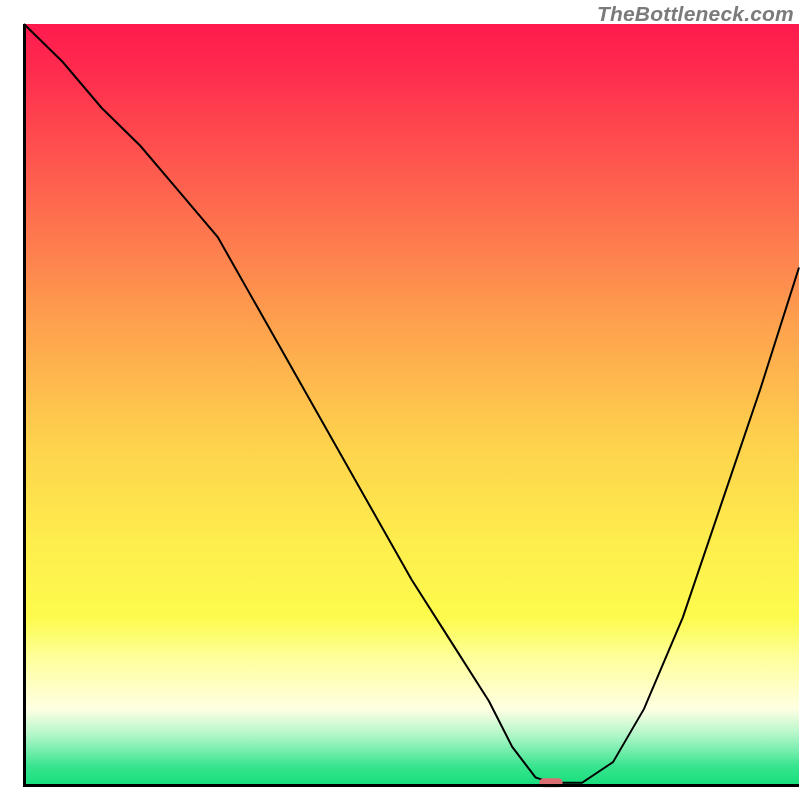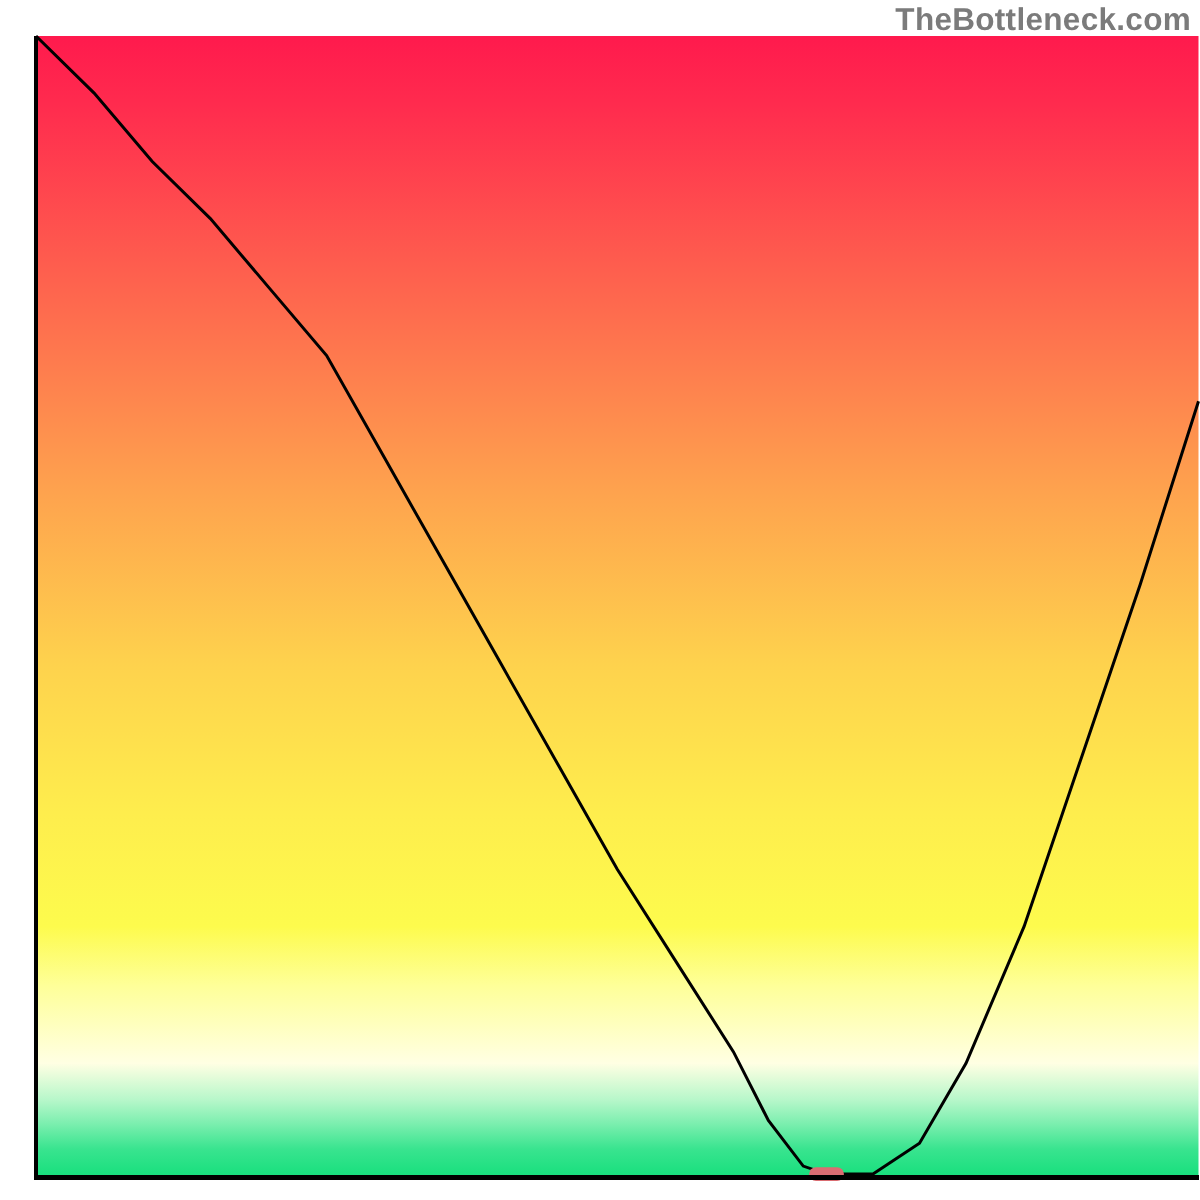--- a/index.html
+++ b/index.html
@@ -7,20 +7,21 @@
     padding: 0;
     width: 800px;
     height: 800px;
     background: #ffffff;
     overflow: hidden;
   }
   .stage {
     position: relative;
     width: 800px;
     height: 800px;
+    font-style: italic;
   }
   .watermark {
     position: absolute;
     top: 2px;
     right: 6px;
     font-family: Arial, Helvetica, sans-serif;
     font-size: 21px;
     font-weight: 600;
     color: #7b7b7b;
     letter-spacing: 0.2px;

